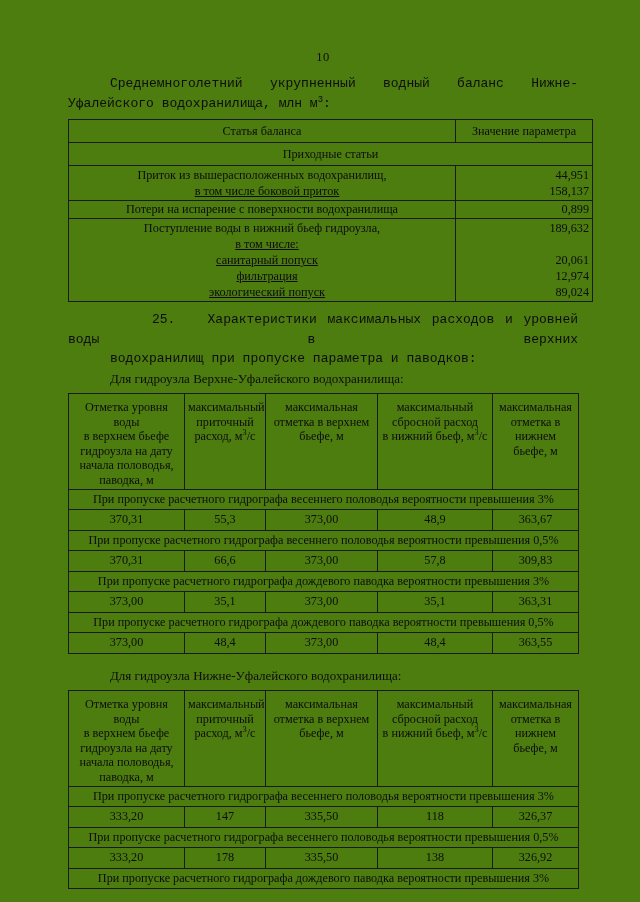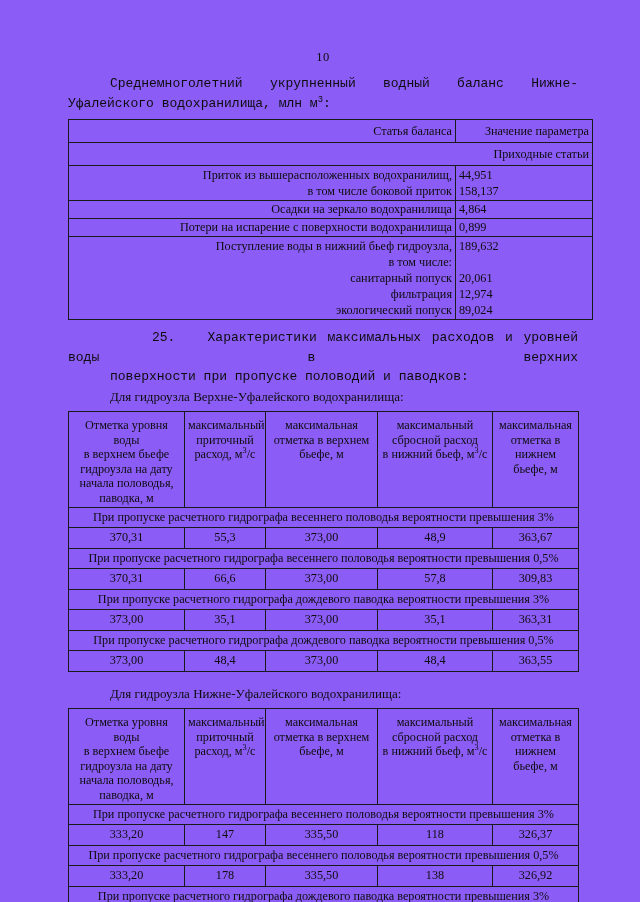--- a/index.html
+++ b/index.html
@@ -14,21 +14,21 @@
     position: relative;
     font-family: "Liberation Serif", "DejaVu Serif", serif;
     color: #0d0d0d;
     overflow: hidden;
   }
   .page {
     position: absolute;
     inset: 0;
     width: 640px;
     height: 902px;
-    background: #8b5cf6;
+    background: #4d7c0f;
   }
   .content {
     position: absolute;
     left: 68px;
     top: 0;
     width: 510px;
   }
   .page-number {
     position: absolute;
     top: 50px;
@@ -83,27 +83,27 @@
     font-size: 12.2px;
     line-height: 15px;
   }
   table td, table th {
     border: 1px solid #1a1a1a;
     padding: 1px 3px;
     font-weight: normal;
     vertical-align: middle;
   }
   .tbl-balance { margin-top: 6px; }
-  .tbl-balance .c-item { width: 380px; text-align: right; }
+  .tbl-balance .c-item { width: 380px; text-align: center; }
   .tbl-balance .c-val  { width: 130px; text-align: center; }
-  .tbl-balance .hdr td { text-align: right; height: 20px; }
-  .tbl-balance .section td { text-align: right; height: 20px; }
-  .tbl-balance td.num { text-align: left; }
+  .tbl-balance .hdr td { text-align: center; height: 20px; }
+  .tbl-balance .section td { text-align: center; height: 20px; }
+  .tbl-balance td.num { text-align: right; }
   .tbl-balance .multi { line-height: 16px; }
-  .sub1 { padding-left: 10px; display: block; }
+  .sub1 { padding-left: 10px; display: block; text-decoration: underline; }
 
   .tbl-hydro { margin-top: 5px; }
   .tbl-hydro col.c1 { width: 116px; }
   .tbl-hydro col.c2 { width: 81px; }
   .tbl-hydro col.c3 { width: 112px; }
   .tbl-hydro col.c4 { width: 115px; }
   .tbl-hydro col.c5 { width: 86px; }
   .tbl-hydro thead td {
     text-align: center;
     vertical-align: top;
@@ -155,24 +155,20 @@
           <td class="c-item multi">
             <span>Приток из вышерасположенных водохранилищ,</span><br>
             <span class="sub1">в том числе боковой приток</span>
           </td>
           <td class="c-val num multi">
             <span>44,951</span><br>
             <span>158,137</span>
           </td>
         </tr>
 
-        <tr>
-          <td class="c-item">Осадки на зеркало водохранилища</td>
-          <td class="c-val num">4,864</td>
-        </tr>
 
 
         <tr>
           <td class="c-item">Потери на испарение с поверхности водохранилища</td>
           <td class="c-val num">0,899</td>
         </tr>
 
         <tr>
           <td class="c-item multi">
             <span>Поступление воды в нижний бьеф гидроузла,</span><br>
@@ -189,21 +185,21 @@
             <span>89,024</span>
           </td>
         </tr>
       </tbody>
     </table>
 
     <div class="spacer-8"></div>
 
     <p class="para justify-all">
       <span class="jline"><span style="display:inline-block;width:42px"></span><span>25.</span>&nbsp;&nbsp;&nbsp;<span>Характеристики максимальных расходов и уровней воды в верхних</span></span>
-      <span class="jline last">поверхности при пропуске половодий и паводков:</span>
+      <span class="jline last">водохранилищ при пропуске параметра и паводков:</span>
     </p>
 
     <p class="caption">Для гидроузла Верхне-Уфалейского водохранилища:</p>
 
     <table class="tbl-hydro">
       <colgroup>
         <col class="c1">
           <col class="c2">
           <col class="c3">
           <col class="c4">

